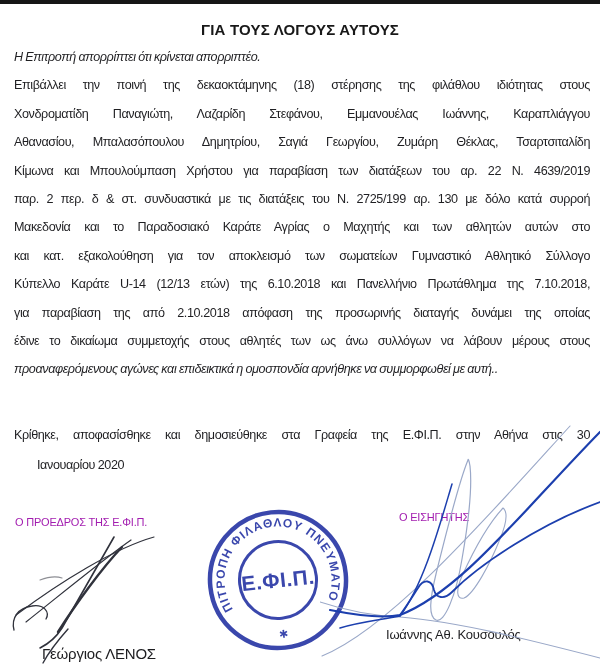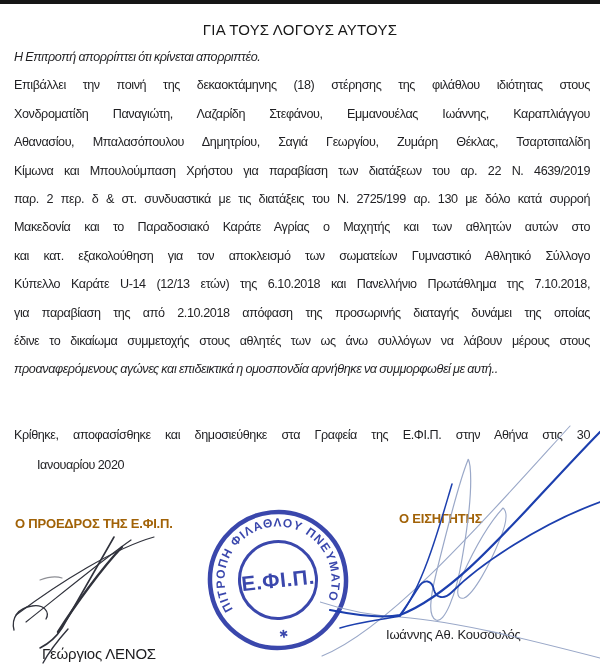--- a/index.html
+++ b/index.html
@@ -3,37 +3,37 @@
 <meta charset="utf-8">
 <style>
   html,body { margin:0; padding:0; background:#ffffff; }
   .page {
     position:relative; width:600px; height:664px; background:#ffffff;
     font-family:"Liberation Sans", sans-serif; color:#1f1f22; overflow:hidden;
   }
   .topbar { position:absolute; left:0; top:0; width:600px; height:4px; background:#161616; }
   .doc-title {
     position:absolute; left:0; top:21px; width:600px; text-align:center;
-    font-weight:normal; font-size:15px; letter-spacing:.2px; color:#181818;
+    font-weight:bold; font-size:15px; letter-spacing:.2px; color:#181818;
   }
   .bodyblock { position:absolute; left:14px; top:43px; width:576px; }
   .bline {
     height:28.4px; line-height:28.4px; font-size:12.6px;
     letter-spacing:-0.4px; word-spacing:-0.5px;
     text-align:justify; text-align-last:justify; overflow:hidden; color:#1f1f22;
   }
   .bline.nojust { text-align:left; text-align-last:left;font-style:italic; }
   .closeblock { position:absolute; left:14px; top:420px; width:576px; }
   .cline {
     height:30px; line-height:30px; font-size:12.6px;
     letter-spacing:-0.4px; word-spacing:-0.5px;
     text-align:justify; text-align-last:justify; overflow:hidden;
   }
   .cline.nojust { text-align:left; text-align-last:left;margin-left:23px; }
-  .sig-label { position:absolute; font-size:13px; letter-spacing:-0.2px; color:#a16207; white-space:nowrap; z-index:1;font-weight:bold; }
+  .sig-label { position:absolute; font-size:11px; letter-spacing:-0.2px; color:#a21caf; white-space:nowrap; z-index:1; }
   .sig-name  { position:absolute; font-size:15px; letter-spacing:-0.2px; color:#1d1d20; white-space:nowrap; z-index:1; }
   .lbl-president { left:15px; top:516px; }
   .lbl-rapporteur { left:399px; top:511px; }
   .name-president { left:42px; top:645px; }
   .name-rapporteur { left:386px; top:627px; font-size:13px; }
   .svg-abs { position:absolute; pointer-events:none; }
   .stamp-svg { left:205px; top:507px; z-index:2; opacity:.92; }
   .sig-left-svg { left:10px; top:520px; z-index:3; }
   .sig-right-svg { left:320px; top:424px; z-index:3; }
 </style>

